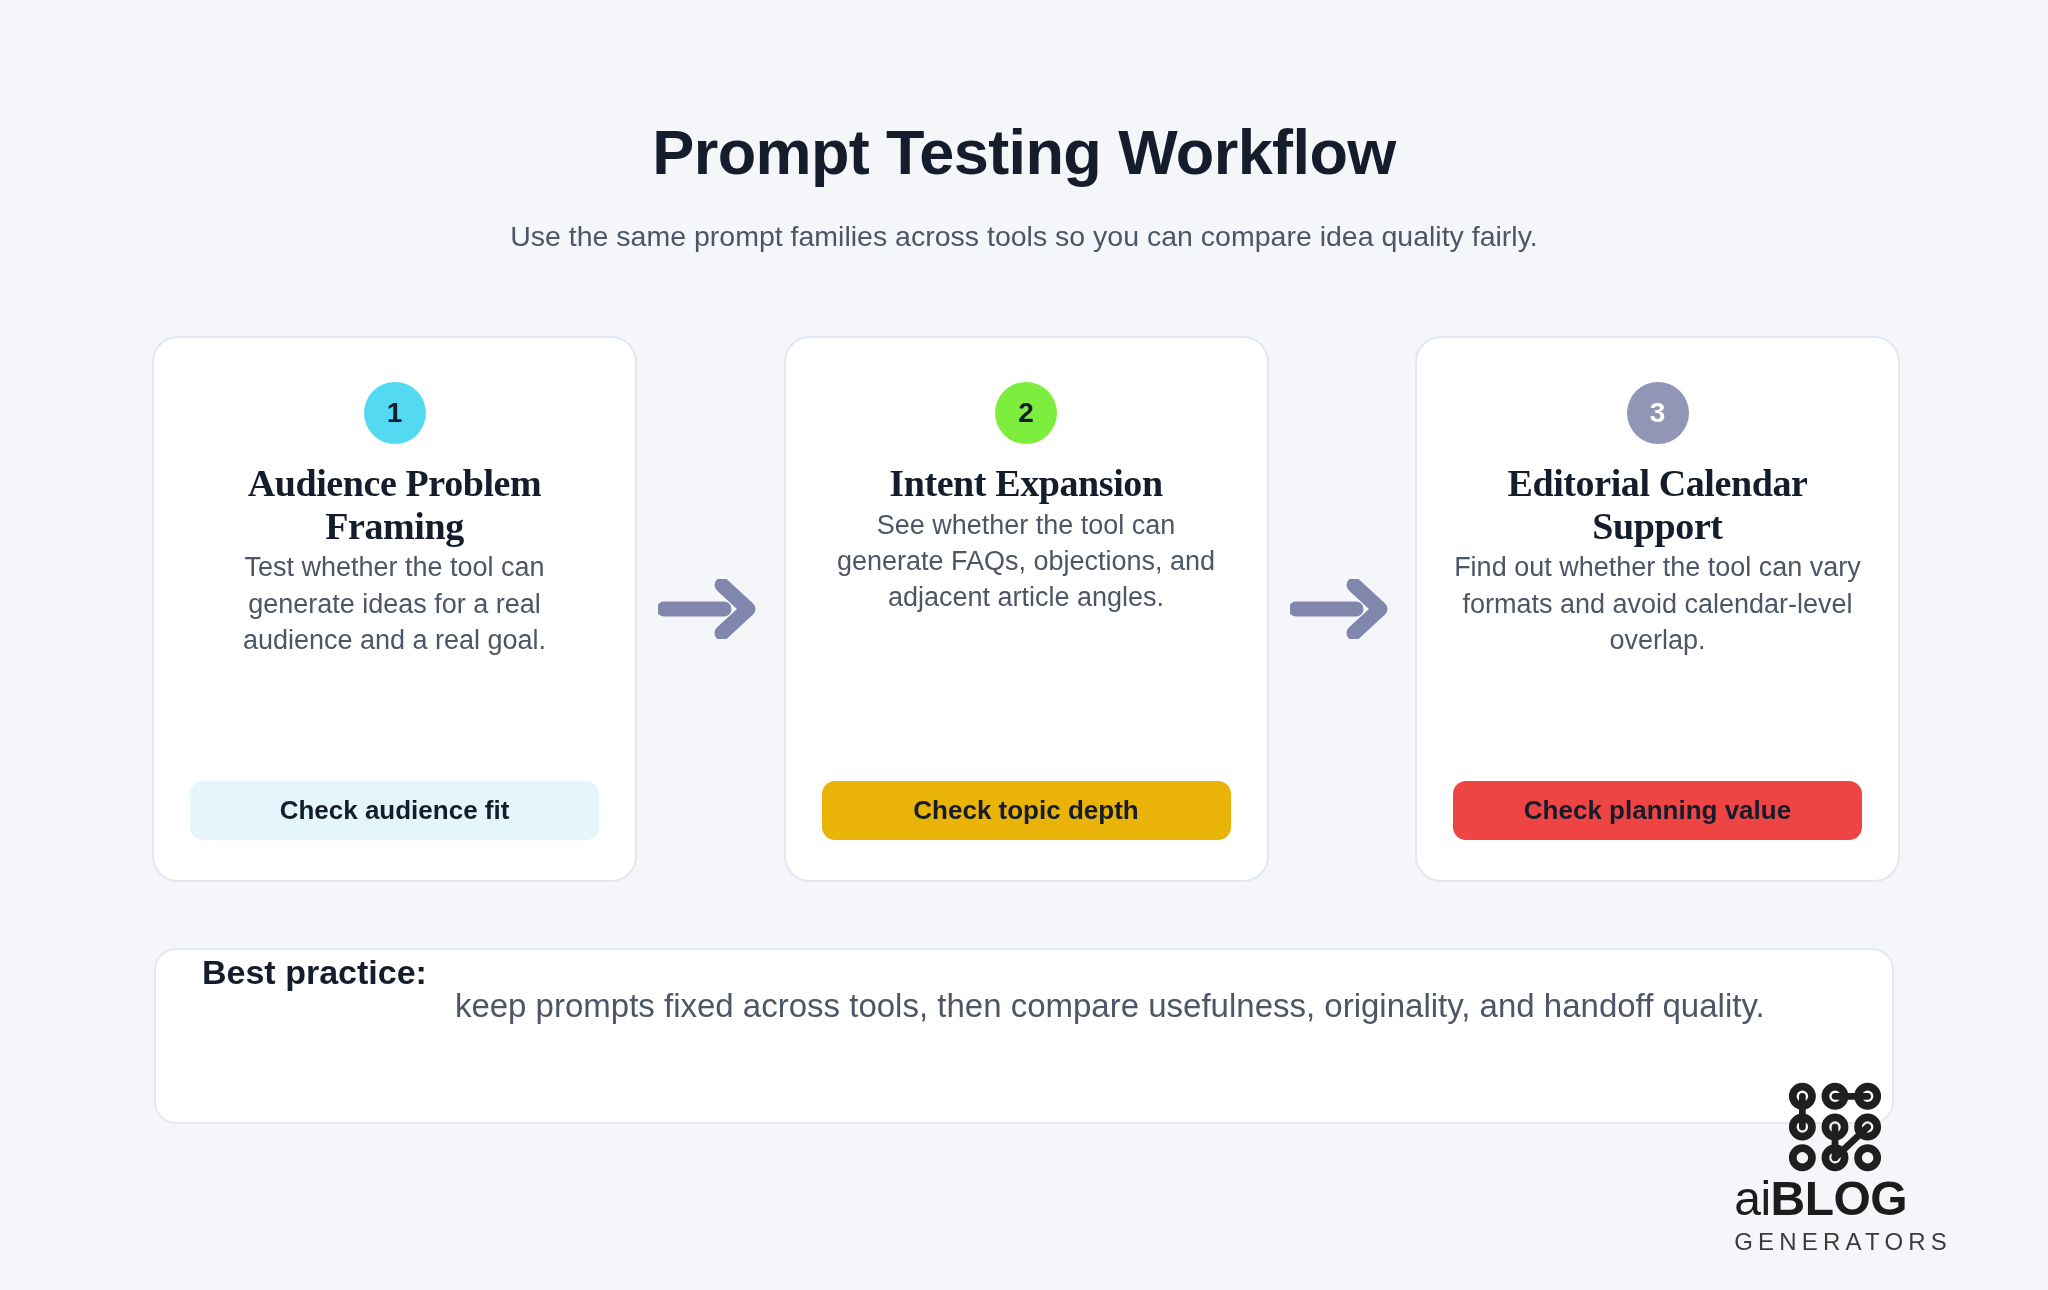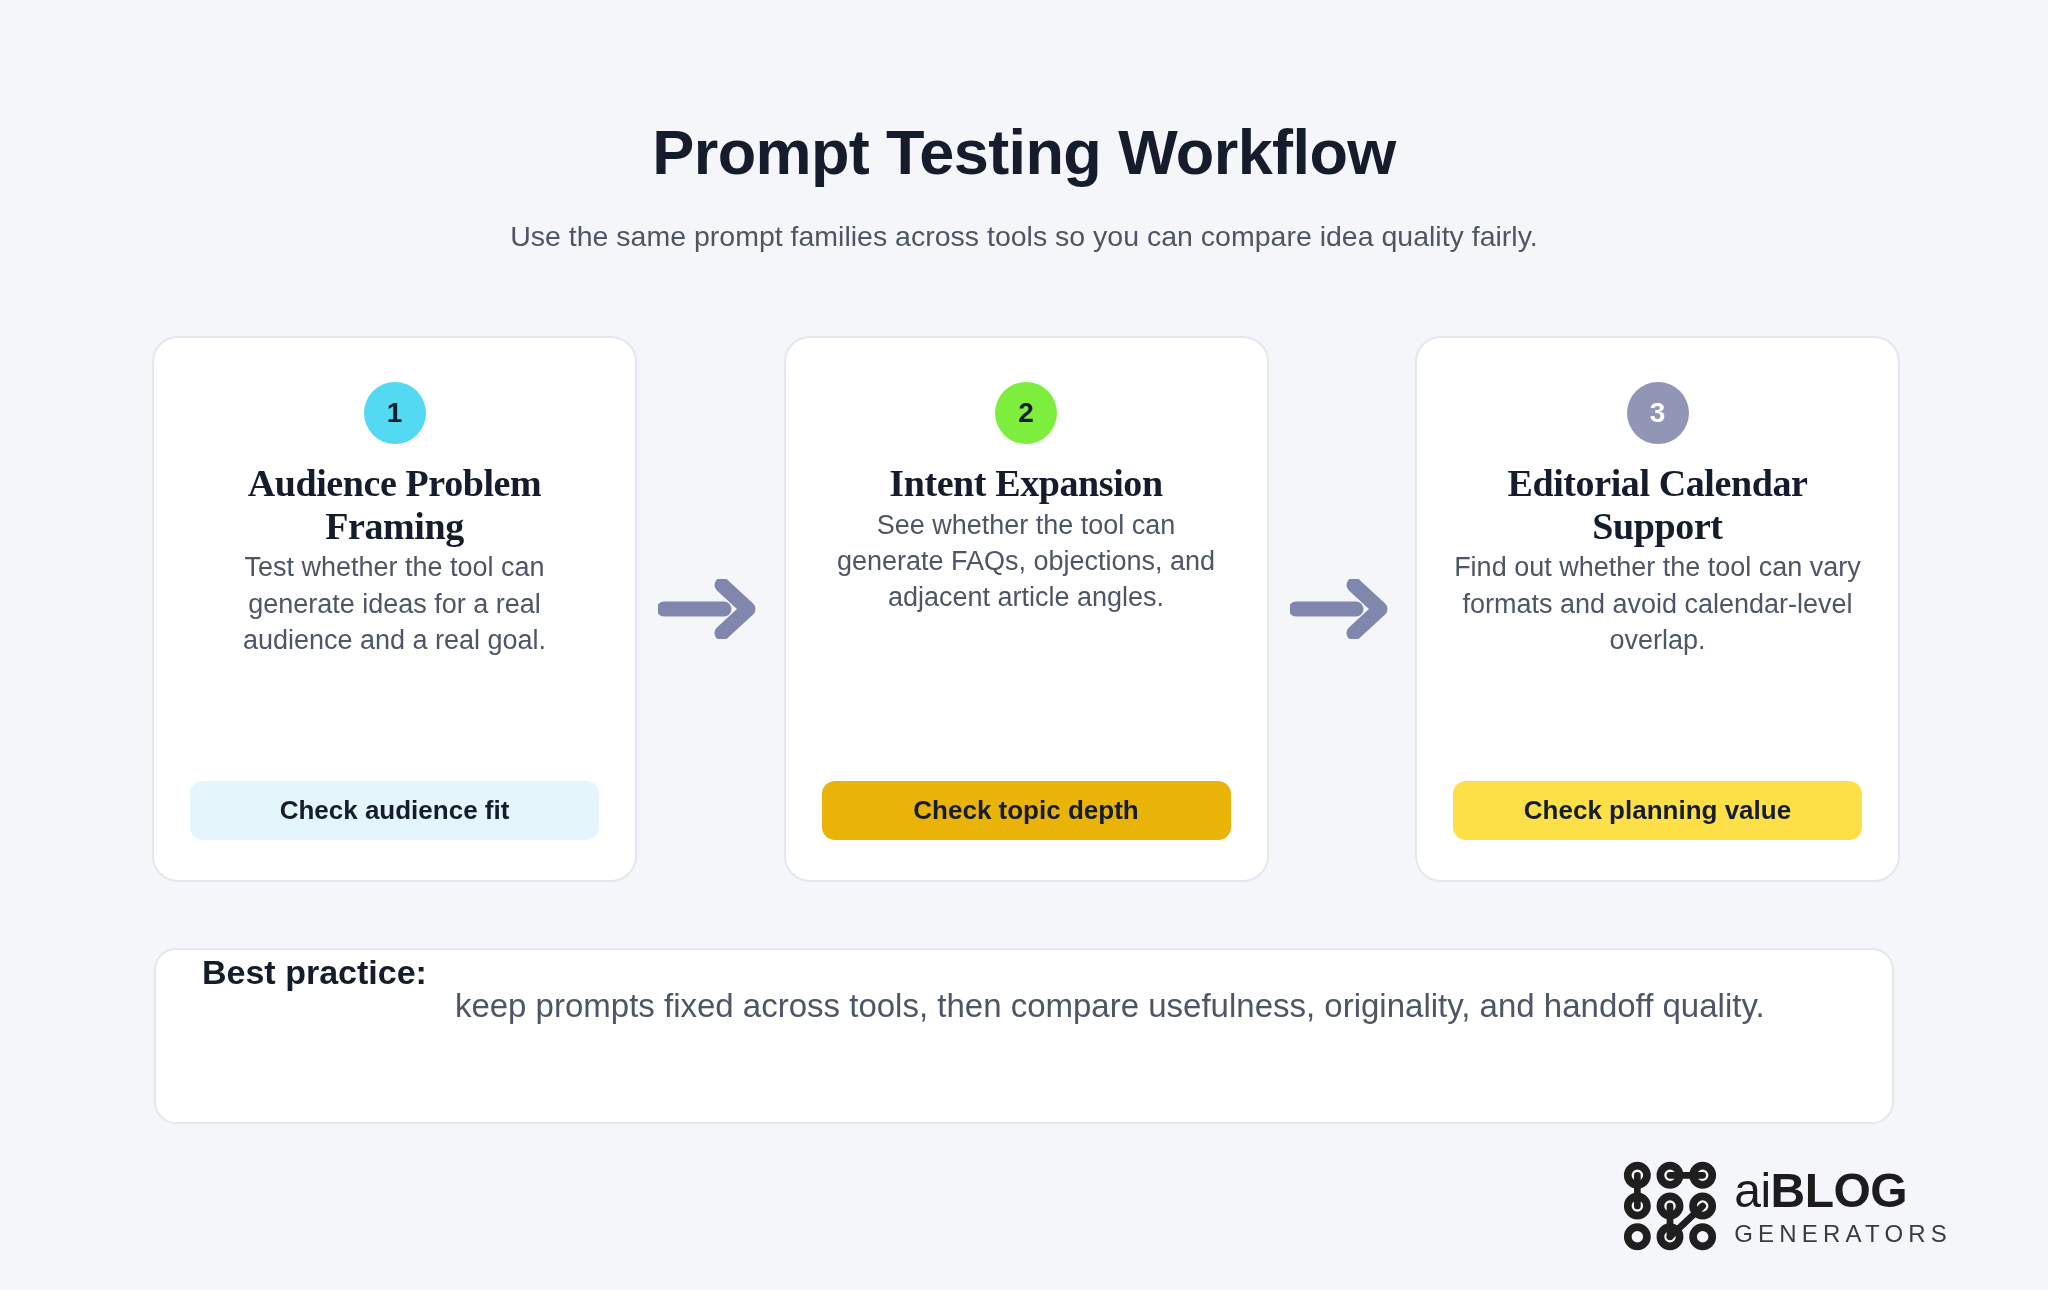--- a/index.html
+++ b/index.html
@@ -159,21 +159,21 @@
     align-self: flex-start;
     margin-top: 34px;
   }
 
   
   .logo {
     position: absolute;
     right: 96px;
     bottom: 36px;
     display: flex;
-    flex-direction: row;
+    flex-direction: column;
     align-items: center;
   }
 
   .logo-mark { display: block; margin-right: 16px; }
 
   .logo-words {
     display: flex;
     flex-direction: column;
     justify-content: center;
   }
@@ -239,21 +239,21 @@
         <polyline points="64,6 90,30 64,54" fill="none" stroke="#8186ad" stroke-width="15" stroke-linecap="round" stroke-linejoin="round"></polyline>
       </svg>
     </div>
 
     <div class="card">
       <div class="badge" style="background: rgb(146, 150, 182); color: rgb(255, 255, 255);">
         <span>3</span>
       </div>
       <div class="card-title">Editorial Calendar Support</div>
       <div class="card-desc">Find out whether the tool can vary formats and avoid calendar-level overlap.</div>
-      <div class="card-pill" style="background: #fde047;">Check planning value</div>
+      <div class="card-pill" style="background: #ef4444;">Check planning value</div>
     </div>
 
   </div>
 
   <div class="bestpractice">
     <div class="bp-label">Best practice:</div>
     <div class="bp-text">keep prompts fixed across tools, then compare usefulness, originality, and handoff quality.</div>
   </div>
 
   <div class="logo">

